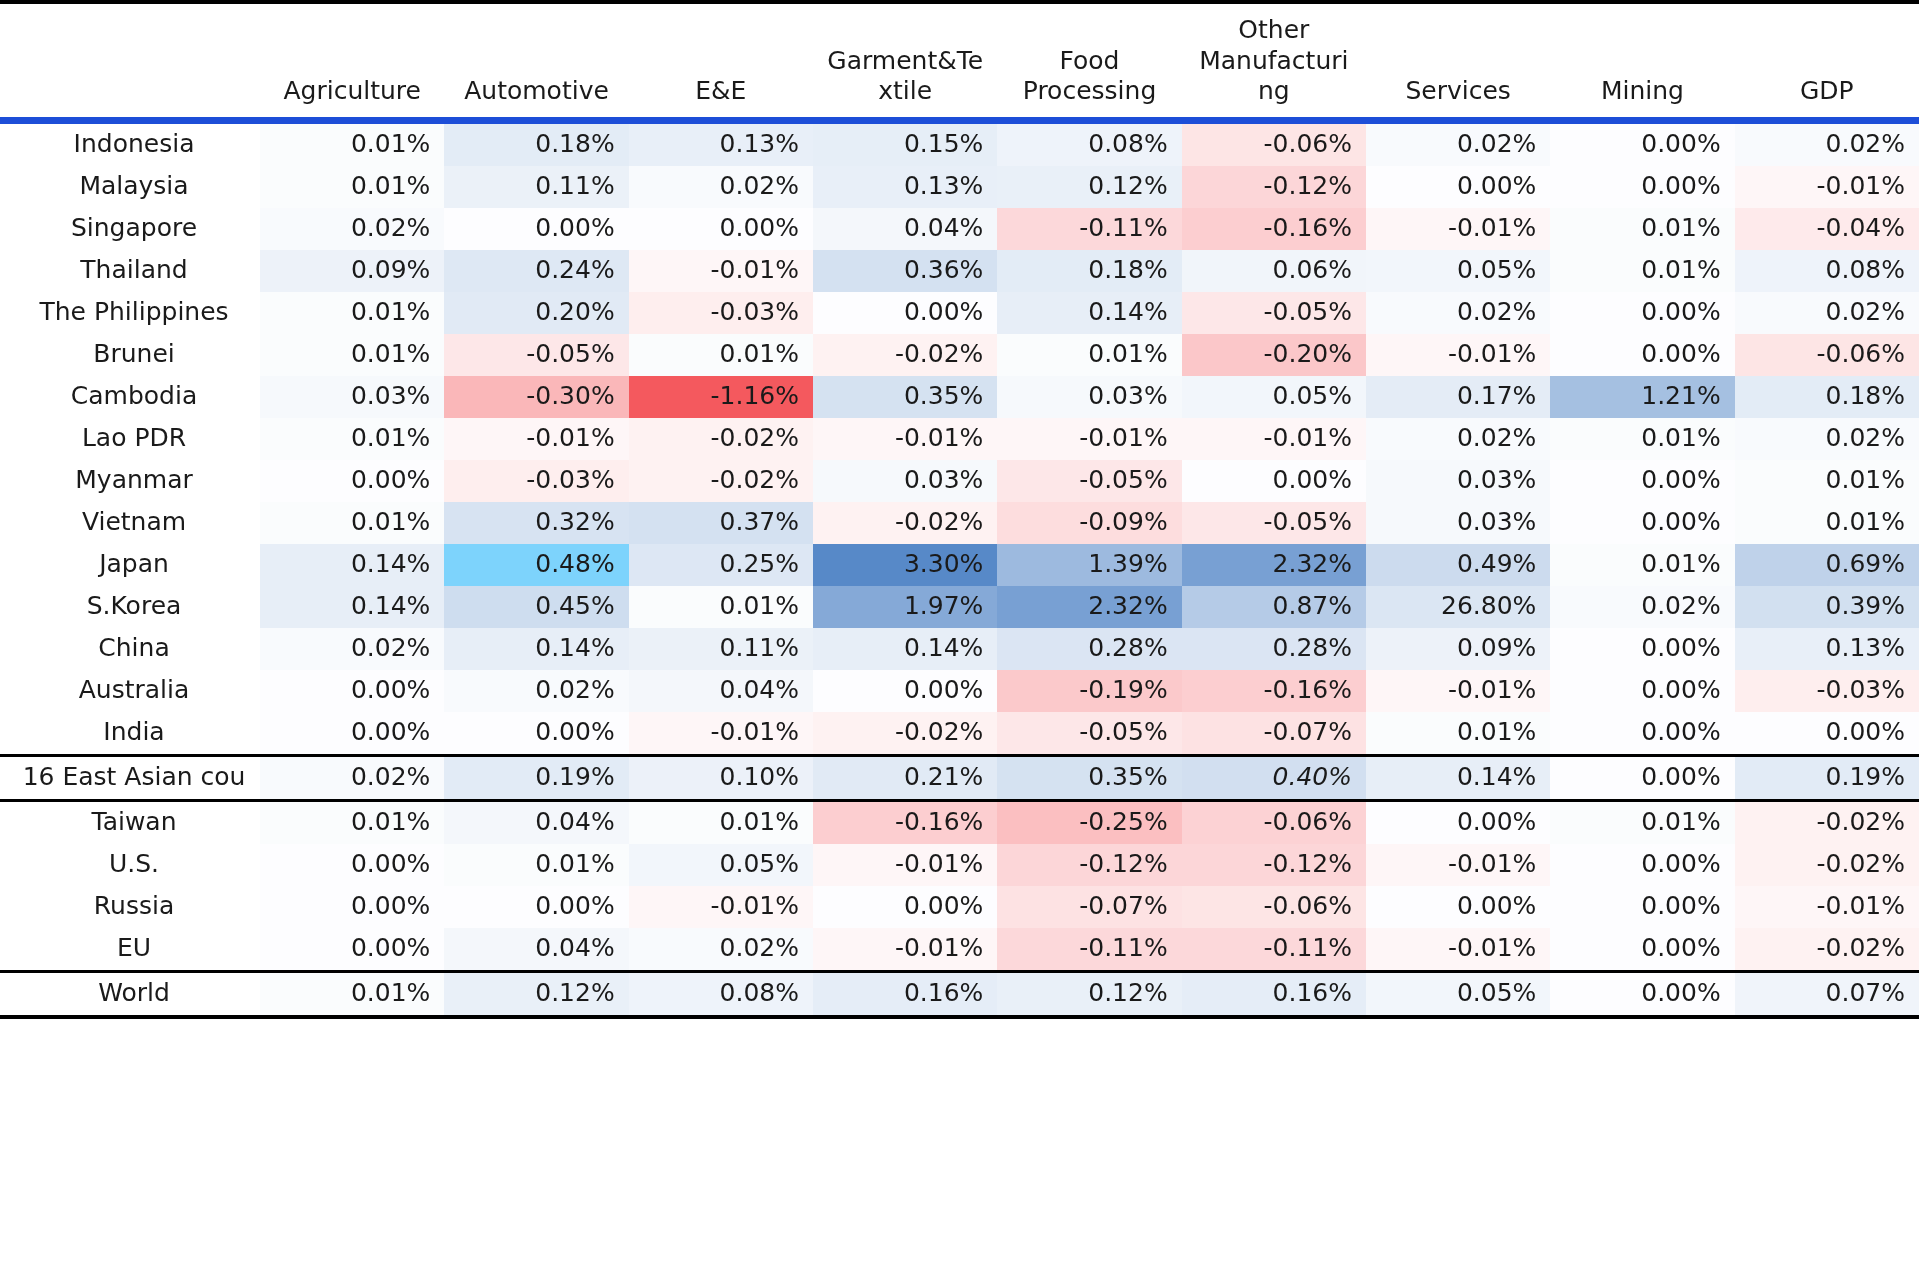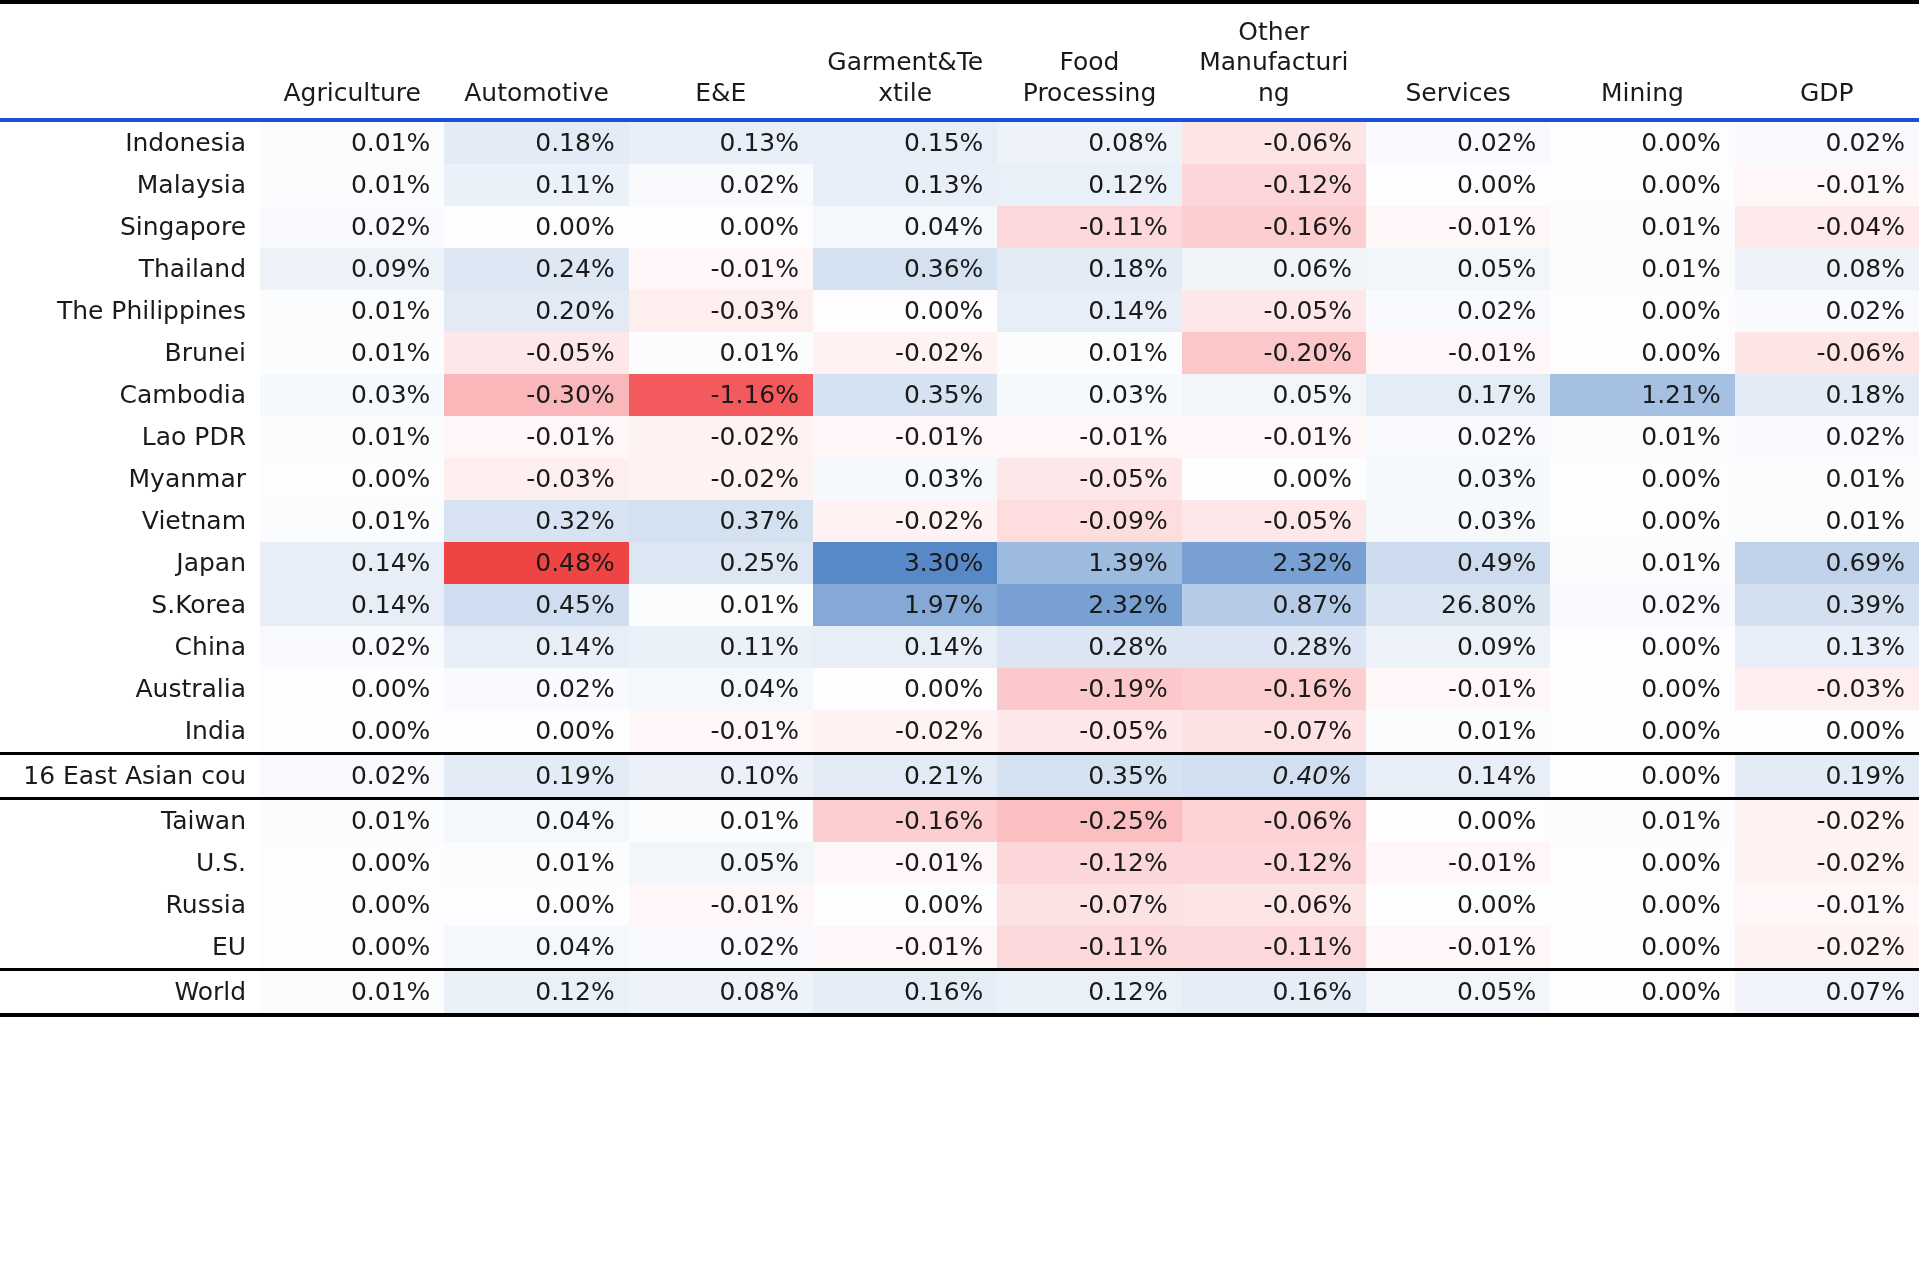--- a/index.html
+++ b/index.html
@@ -48,36 +48,36 @@
   }
   
   tr.rule-top td {
     border-top: 4px solid #000000;
     height: 0;
     padding: 0;
     font-size: 0;
     line-height: 0;
   }
   thead tr.header-row th {
-    border-bottom: 4px solid #1d4ed8;
+    border-bottom: 7px solid #1d4ed8;
     margin-top: 12px;
   }
 
   tbody td {
     height: 42px;
     padding: 0 14px 0 14px;
     text-align: right;
     vertical-align: middle;
     font-size: 25px;
     line-height: 1.05;
     border: none;
     white-space: nowrap;
   }
   tbody td.rowlabel {
-    text-align: right;
+    text-align: center;
     padding-left: 22px;
     background: #ffffff !important;
   }
   tbody tr.sep-above > td {
     border-top: 3.5px solid #000000;
   }
   tbody tr.sep-below > td {
     border-bottom: 3.5px solid #000000;
   }
   tbody tr.final-row > td {
@@ -235,21 +235,21 @@
           <td style="background-color: rgb(254, 242, 242);">-0.02%</td>
           <td style="background-color: rgb(253, 221, 222);">-0.09%</td>
           <td style="background-color: rgb(253, 231, 232);">-0.05%</td>
           <td style="background-color: rgb(246, 249, 252);">0.03%</td>
           <td style="background-color: rgb(253, 253, 255);">0.00%</td>
           <td style="background-color: rgb(250, 252, 253);">0.01%</td>
         </tr>
         <tr>
           <td class="rowlabel">Japan</td>
           <td style="background-color: rgb(231, 238, 247);">0.14%</td>
-          <td style="background-color: #ef4444; margin-top: 9px;">0.48%</td>
+          <td style="background-color: #7dd3fc; margin-top: 9px;">0.48%</td>
           <td style="background-color: rgb(221, 231, 244);">0.25%</td>
           <td style="background-color: rgb(87, 137, 200);">3.30%</td>
           <td style="background-color: rgb(157, 186, 223);">1.39%</td>
           <td style="background-color: rgb(120, 160, 211);">2.32%</td>
           <td style="background-color: rgb(204, 219, 238);">0.49%</td>
           <td style="background-color: rgb(250, 252, 253);">0.01%</td>
           <td style="background-color: rgb(191, 210, 234);">0.69%</td>
         </tr>
         <tr>
           <td class="rowlabel">S.Korea</td>

